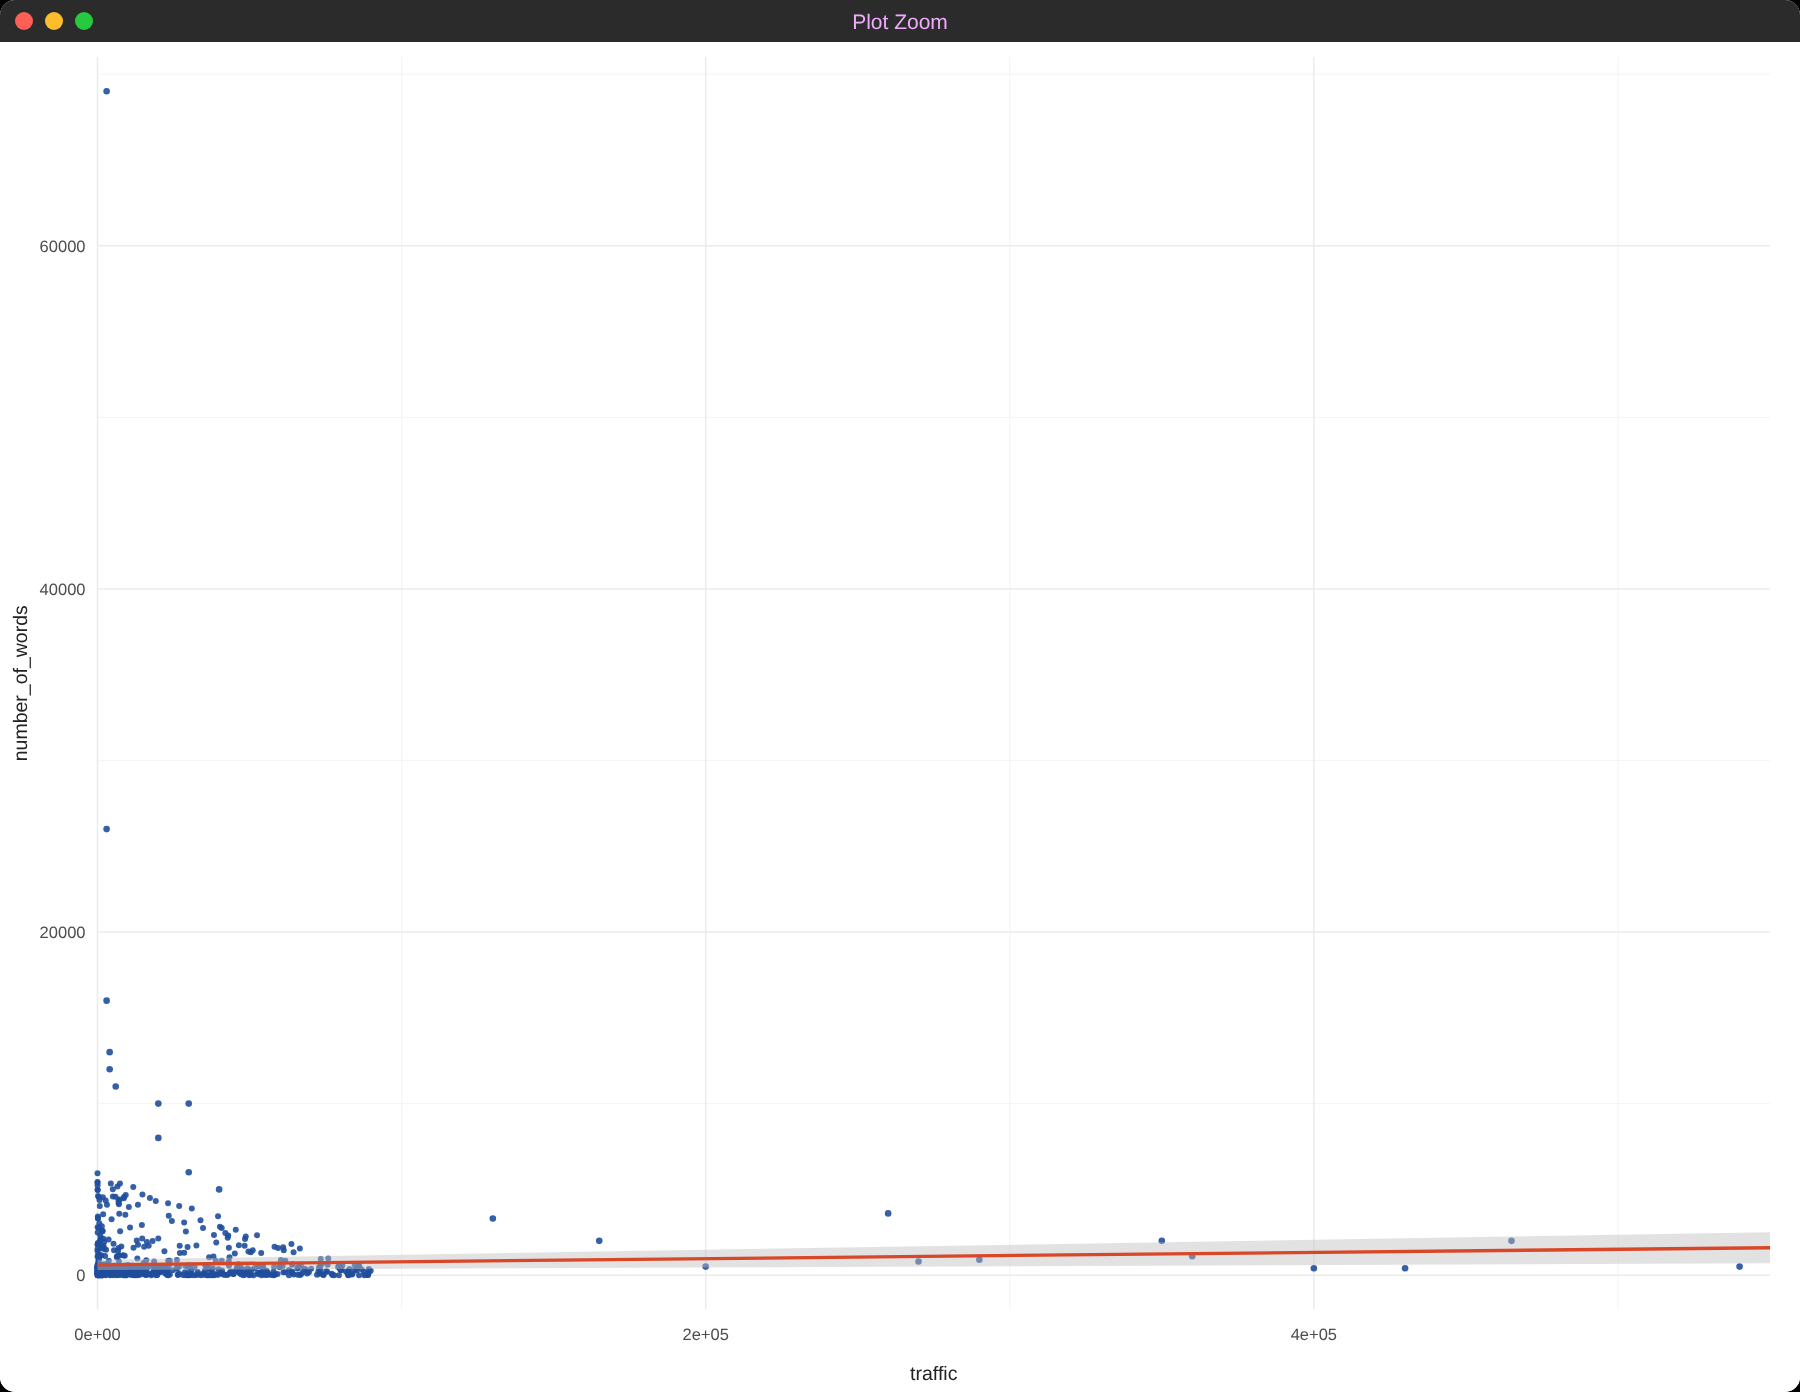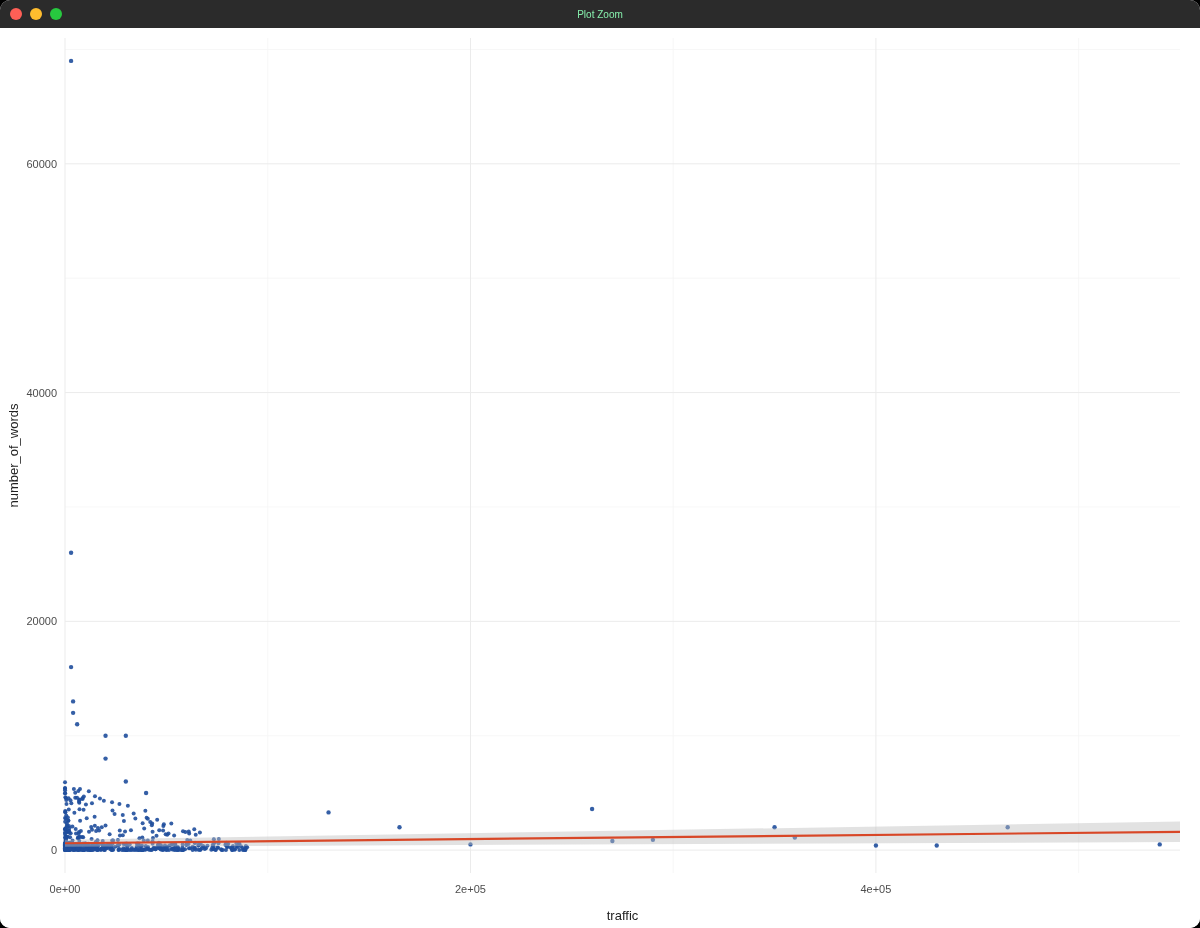--- a/index.html
+++ b/index.html
@@ -37,22 +37,22 @@
     height: 12px;
     border-radius: 50%;
   }
   .tl.red    { background: #ff5f56; }
   .tl.yellow { background: #ffbd2e; }
   .tl.green  { background: #27c93f; }
   .titlebar-title {
     position: absolute;
     left: 0; right: 0;
     text-align: center;
-    color: #86efac;
-    font-size: 10px;
+    color: #f0abfc;
+    font-size: 14px;
     font-weight: 500;
     pointer-events: none;
   }
   .plot-wrap {
     position: absolute;
     top: 28px;
     left: 0;
     right: 0;
     bottom: 0;
     background: #fff;

